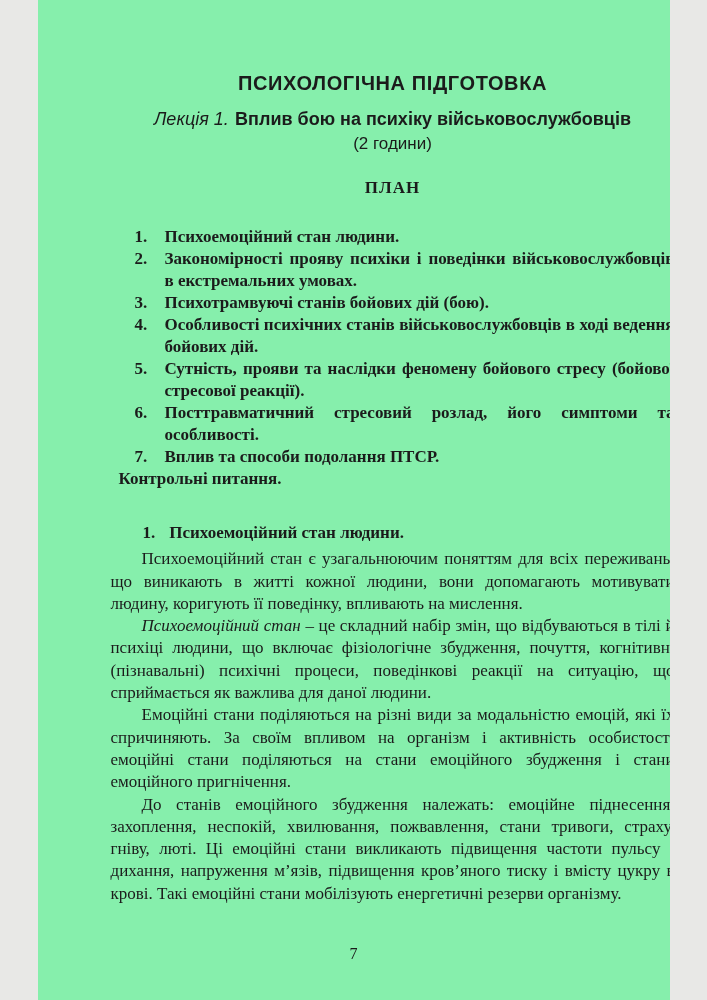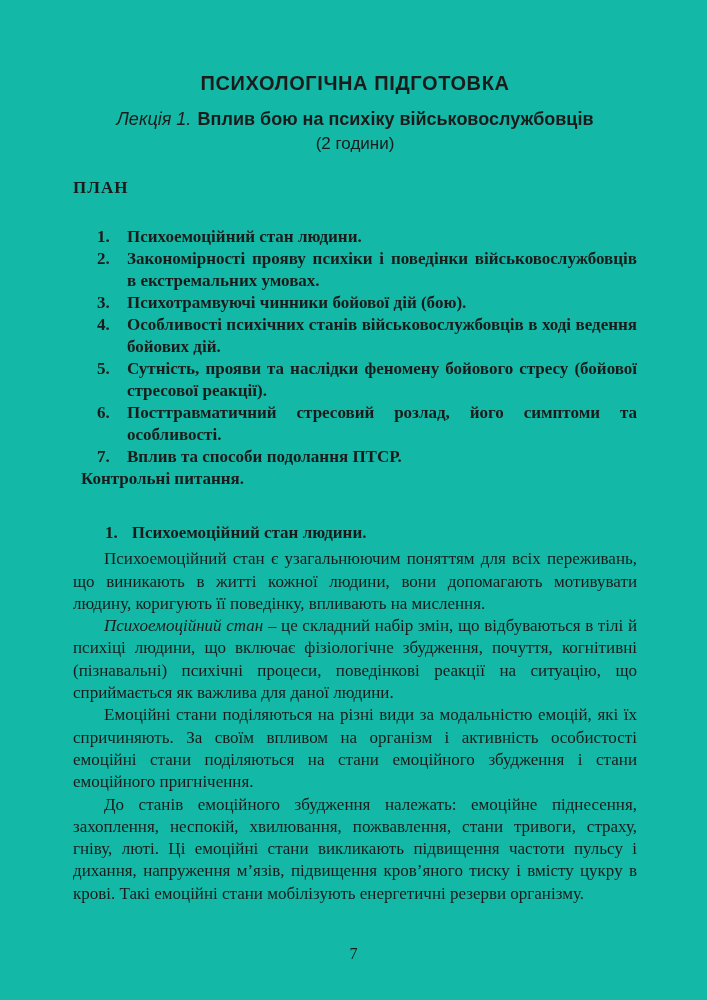--- a/index.html
+++ b/index.html
@@ -2,24 +2,24 @@
 <html lang="uk"><head>
 <meta charset="utf-8">
 <style>
   html, body {
     margin: 0;
     padding: 0;
     background: #e8e8e6;
   }
   .page {
     position: relative;
-    width: 707px;
+    width: 632px;
     height: 1000px;
     margin: 0 auto;
-    background: #14b8a6;
+    background: #86efac;
     color: #1b1b1b;
     overflow: hidden;
     font-family: "Liberation Serif", serif;
   }
   .content {
     position: relative;
     margin: 0 73px 0 73px;
     width: 564px;
   }
 
@@ -54,20 +54,21 @@
     text-align: center;
     font-family: "Liberation Sans", sans-serif;
     font-size: 17px;
     line-height: 22px;
     font-weight: 400;
   }
 
   
   .plan-heading {
     margin: 22px 0 0 0;
+    text-align: center;
     font-size: 17px;
     line-height: 21px;
     font-weight: 700;
     letter-spacing: 1px;
   }
   .plan-list {
     margin: 28px 0 0 0;
     font-size: 17px;
     line-height: 22px;
     font-weight: 700;
@@ -139,21 +140,21 @@
       <div class="plan-item">
         <span class="plan-num">1.</span>
         <span>Психоемоційний стан людини.</span>
       </div>
       <div class="plan-item">
         <span class="plan-num">2.</span>
         <span>Закономірності прояву психіки і поведінки військовослужбовців в екстремальних умовах.</span>
       </div>
       <div class="plan-item">
         <span class="plan-num">3.</span>
-        <span>Психотрамвуючі чинники бойової дій (бою).</span>
+        <span>Психотрамвуючі станів бойових дій (бою).</span>
       </div>
       <div class="plan-item">
         <span class="plan-num">4.</span>
         <span>Особливості психічних станів військовослужбовців в ході ведення бойових дій.</span>
       </div>
       <div class="plan-item">
         <span class="plan-num">5.</span>
         <span>Сутність, прояви та наслідки феномену бойового стресу (бойової стресової реакції).</span>
       </div>
       <div class="plan-item">

